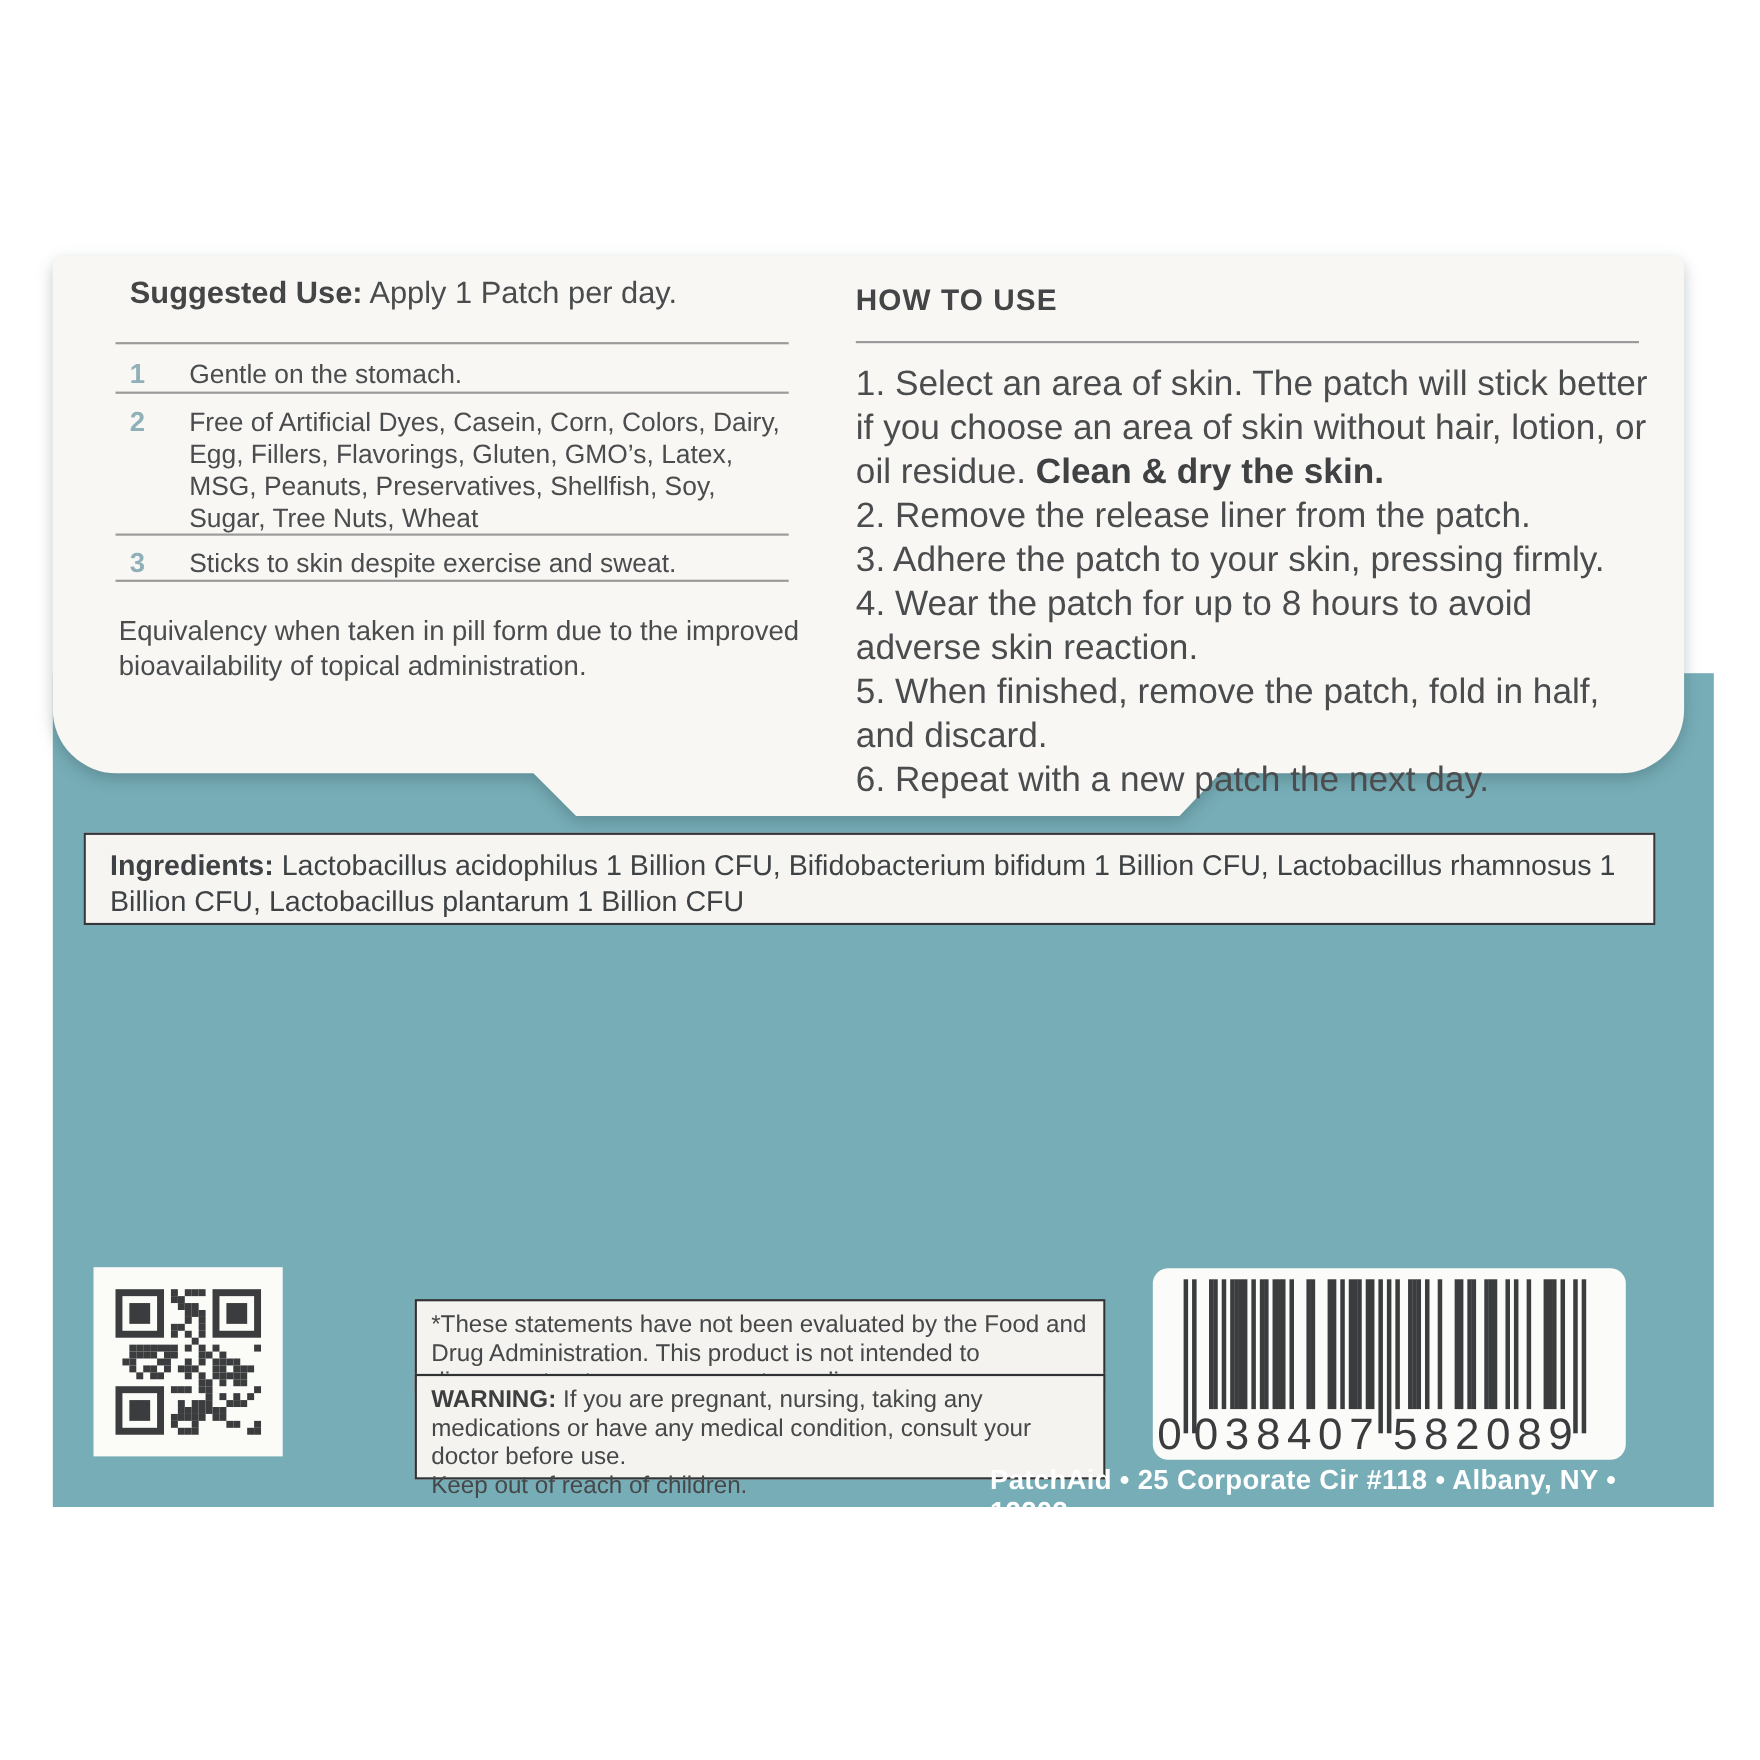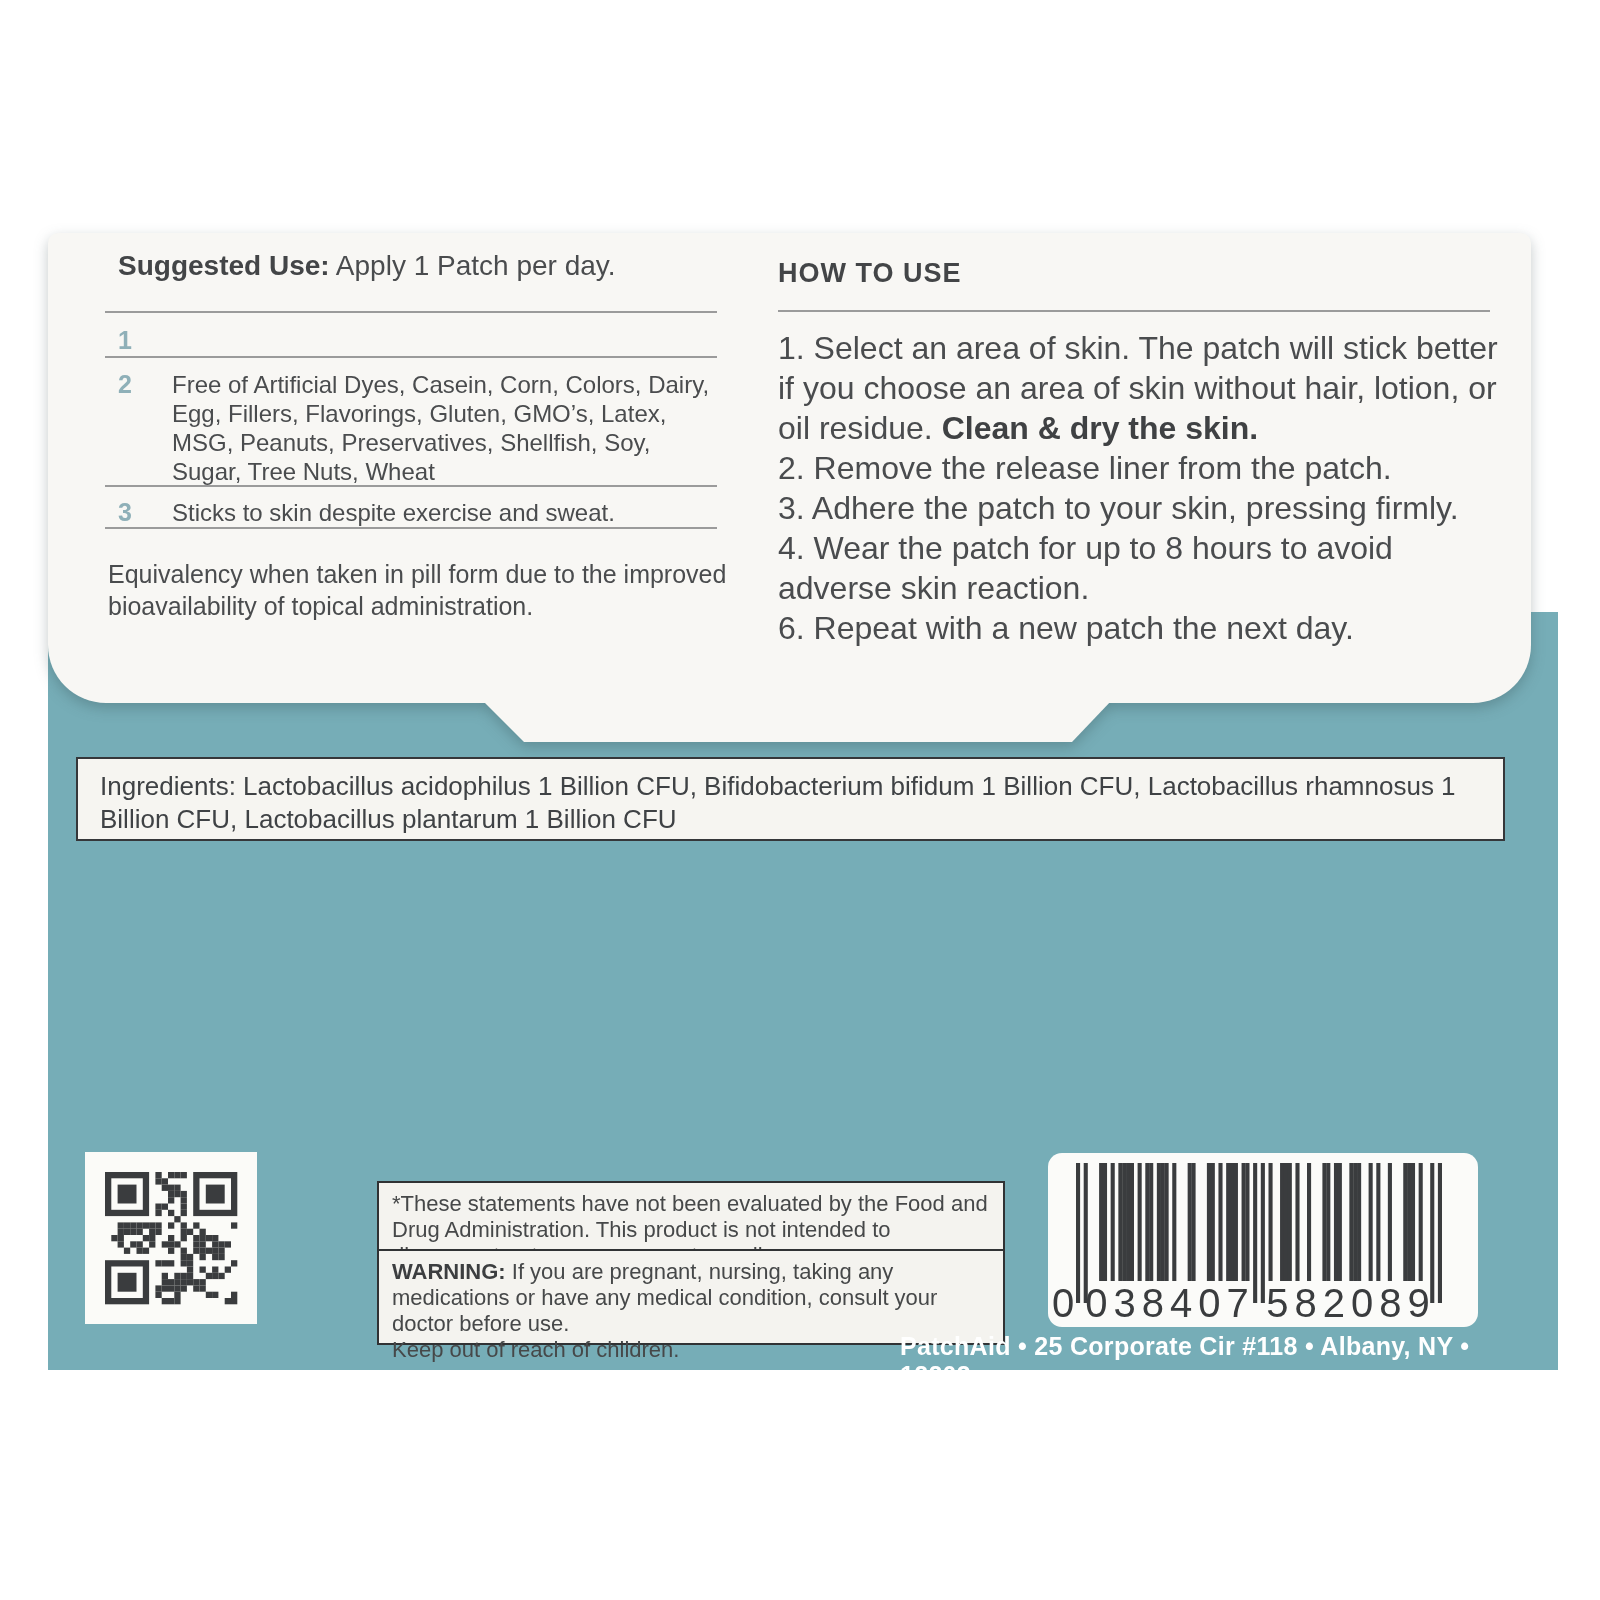--- a/index.html
+++ b/index.html
@@ -21,21 +21,21 @@
   .num{position:absolute;left:118px;font-size:25px;font-weight:bold;color:var(--listnum,#8fb0b8);}
   .rowtext{position:absolute;left:172px;font-size:24px;line-height:29px;width:548px;}
   .note{position:absolute;left:108px;top:558px;width:620px;font-size:25px;line-height:32px;}
   
   .htu-heading{position:absolute;left:778px;top:258px;font-size:27px;font-weight:bold;letter-spacing:1px;color:#434547;}
   .steps{position:absolute;left:778px;top:328px;width:720px;font-size:32px;line-height:40px;}
   .steps b{font-weight:bold;color:#3f4143;}
   
   .ingredients{position:absolute;left:76px;top:757px;width:1429px;height:84px;background:#f6f5f1;
                border:2px solid #35373a;box-sizing:border-box;padding:11px 22px;font-size:26px;line-height:33px;color:#3f4245;}
-  .ingredients .b{font-weight:normal;}
+  .ingredients .b{font-weight:bold;}
   
   .qr-tile{position:absolute;left:85px;top:1152px;width:172px;height:172px;background:#fbfbf8;}
   .smallbox{position:absolute;left:377px;width:628px;background:#f4f3ef;border:2px solid #303234;
             box-sizing:border-box;padding:8px 13px;font-size:22px;line-height:26px;color:#464849;}
   .disclaimer{top:1157px;height:84px;margin-top:24px;}
   .warning{top:1249px;height:96px;}
   .smallbox .b{font-weight:bold;color:#3c3e40;}
   
   .barcode-tile{position:absolute;left:1048px;top:1153px;width:430px;height:174px;background:#fbfbf9;border-radius:14px;}
   
@@ -55,20 +55,21 @@
   </div>
 
   <div class="sug-heading">
     <span class="b">Suggested Use:</span>
     <span>Apply 1 Patch per day.</span>
   </div>
 
   <div class="rule" style="left:105px;top:311px;width:612px;"></div>
 
   <div class="num" style="top:326px;">1</div>
+  <div class="rowtext" style="top:326px;">Gentle on the stomach.</div>
 
   <div class="rule" style="left:105px;top:356px;width:612px;"></div>
 
   <div class="num" style="top:370px;">2</div>
   <div class="rowtext" style="top:370px;">Free of Artificial Dyes, Casein, Corn, Colors, Dairy, Egg, Fillers, Flavorings, Gluten, GMO’s, Latex, MSG, Peanuts, Preservatives, Shellfish, Soy, Sugar, Tree Nuts, Wheat</div>
 
   <div class="rule" style="left:105px;top:485px;width:612px;"></div>
 
   <div class="num" style="top:498px;">3</div>
   <div class="rowtext" style="top:498px;">Sticks to skin despite exercise and sweat.</div>
@@ -79,20 +80,21 @@
 
   <div class="htu-heading">HOW TO USE</div>
   <div class="rule" style="left:778px;top:310px;width:712px;height:1.5px;"></div>
 
   <div class="steps">
     <div><span>1. Select an area of skin. The patch will stick better if you choose an area of skin without hair, lotion, or oil residue.</span>
       <b>Clean &amp; dry the skin.</b></div>
     <div>2. Remove the release liner from the patch.</div>
     <div>3. Adhere the patch to your skin, pressing firmly.</div>
     <div>4. Wear the patch for up to 8 hours to avoid adverse skin reaction.</div>
+    <div>5. When finished, remove the patch, fold in half, and discard.</div>
     <div>6. Repeat with a new patch the next day.</div>
   </div>
 
   <div class="ingredients">
     <span class="b">Ingredients:</span>
     <span>Lactobacillus acidophilus 1 Billion CFU, Bifidobacterium bifidum 1 Billion CFU, Lactobacillus rhamnosus 1 Billion CFU, Lactobacillus plantarum 1 Billion CFU</span>
   </div>
 
   <div class="qr-tile">
     <svg id="qr-svg" width="172" height="172">

